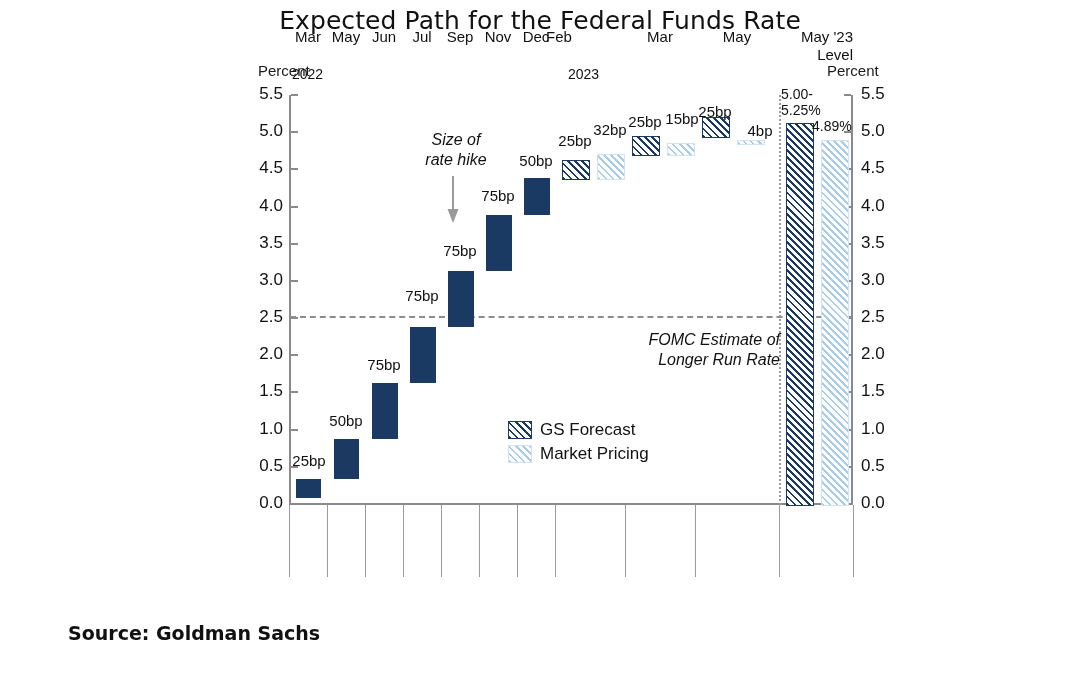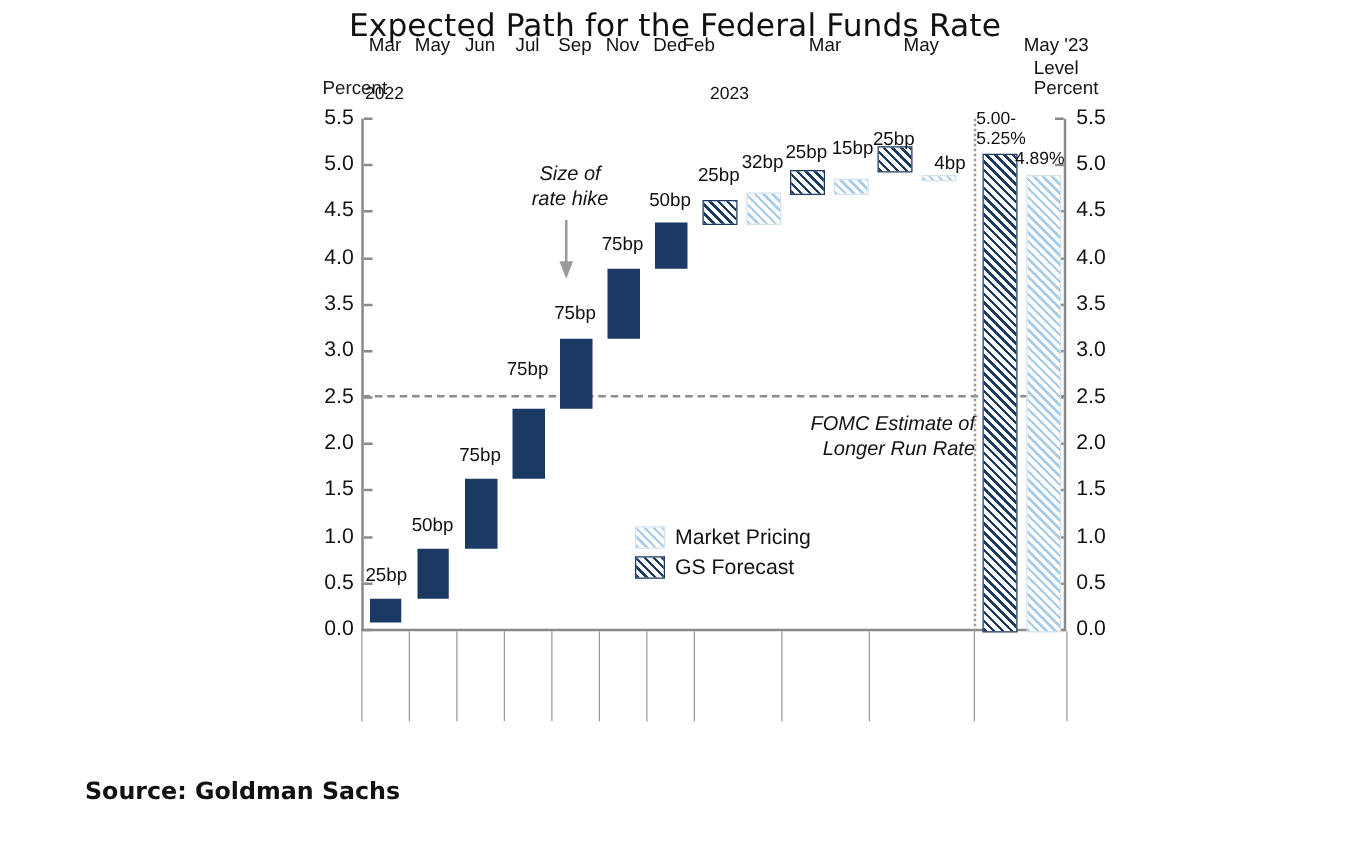--- a/index.html
+++ b/index.html
@@ -200,26 +200,26 @@
       <div class="bar market" style="left: 821px; top: 140.362px; width: 26px; height: 363.638px;"></div>
     </div>
   <div id="level-labels-layer">
       <div class="levellabel" style="left: 781px; top: 86px;">5.00-
 5.25%</div>
       <div class="levellabel" style="left: 812px; top: 118px;">4.89%</div>
     </div>
 
   <div class="legend">
     <div class="legend-row">
+      <span class="legend-swatch gs"></span>
+      <span class="legend-label">GS Forecast</span>
+    </div>
+    <div class="legend-row">
       <span class="legend-swatch market"></span>
       <span class="legend-label">Market Pricing</span>
-    </div>
-    <div class="legend-row">
-      <span class="legend-swatch gs"></span>
-      <span class="legend-label">GS Forecast</span>
     </div>
   </div>
 
   <div class="catband">
       <div class="catdiv" style="left: 0px;"></div>
       <div class="catdiv" style="left: 38px;"></div>
       <div class="catdiv" style="left: 76px;"></div>
       <div class="catdiv" style="left: 114px;"></div>
       <div class="catdiv" style="left: 152px;"></div>
       <div class="catdiv" style="left: 190px;"></div>
@@ -234,21 +234,21 @@
       <div class="catlabel" style="left: 289px; width: 38px; white-space: pre;">Mar</div>
       <div class="catlabel" style="left: 327px; width: 38px; white-space: pre;">May</div>
       <div class="catlabel" style="left: 365px; width: 38px; white-space: pre;">Jun</div>
       <div class="catlabel" style="left: 403px; width: 38px; white-space: pre;">Jul</div>
       <div class="catlabel" style="left: 441px; width: 38px; white-space: pre;">Sep</div>
       <div class="catlabel" style="left: 479px; width: 38px; white-space: pre;">Nov</div>
       <div class="catlabel" style="left: 517px; width: 38px; white-space: pre;">Dec</div>
       <div class="catlabel" style="left: 524px; width: 70px; white-space: pre;">Feb</div>
       <div class="catlabel" style="left: 625px; width: 70px; white-space: pre;">Mar</div>
       <div class="catlabel" style="left: 695px; width: 84px; white-space: pre;">May</div>
-      <div class="catlabel" style="left: 808px; width: 74px; white-space: pre;">May '23
+      <div class="catlabel" style="left: 779px; width: 74px; white-space: pre; text-align: right;">May '23
 Level</div>
     </div>
   <div id="years-layer">
       <div class="yearlabel" style="left: 292px;">2022</div>
       <div class="yearlabel" style="left: 568px;">2023</div>
     </div>
 
   <div class="source-note">Source: Goldman Sachs</div>
 </div>
 

